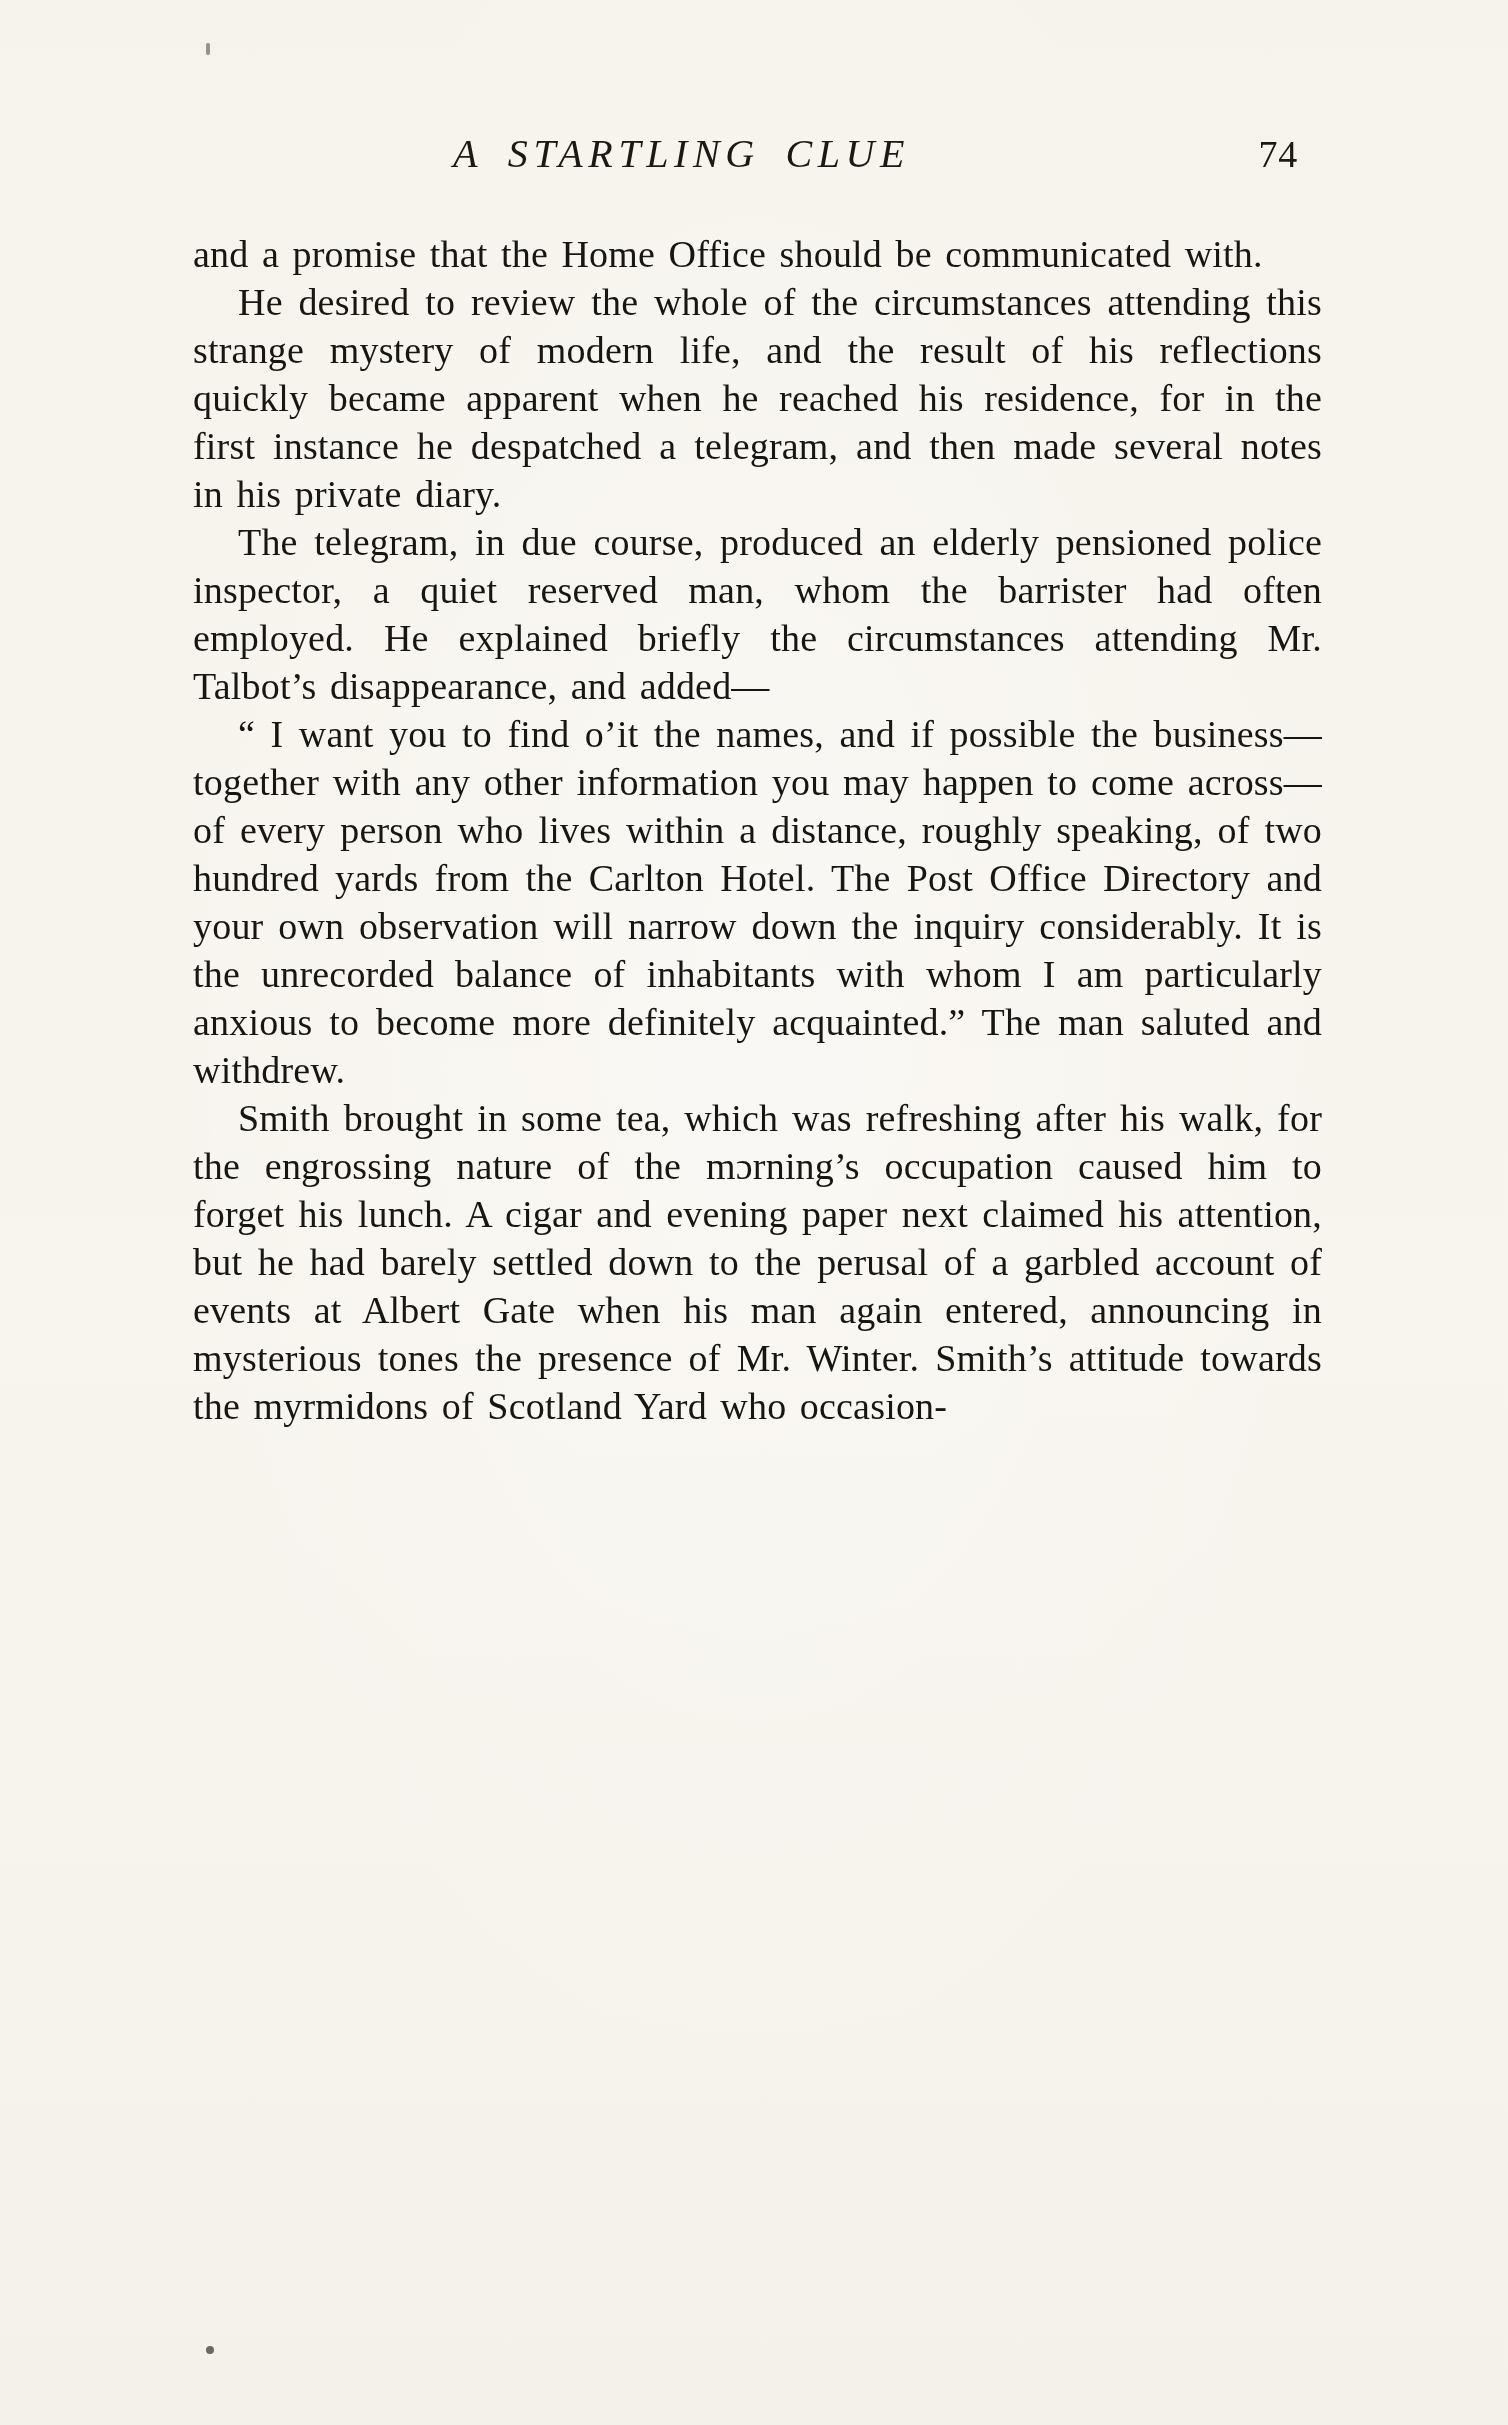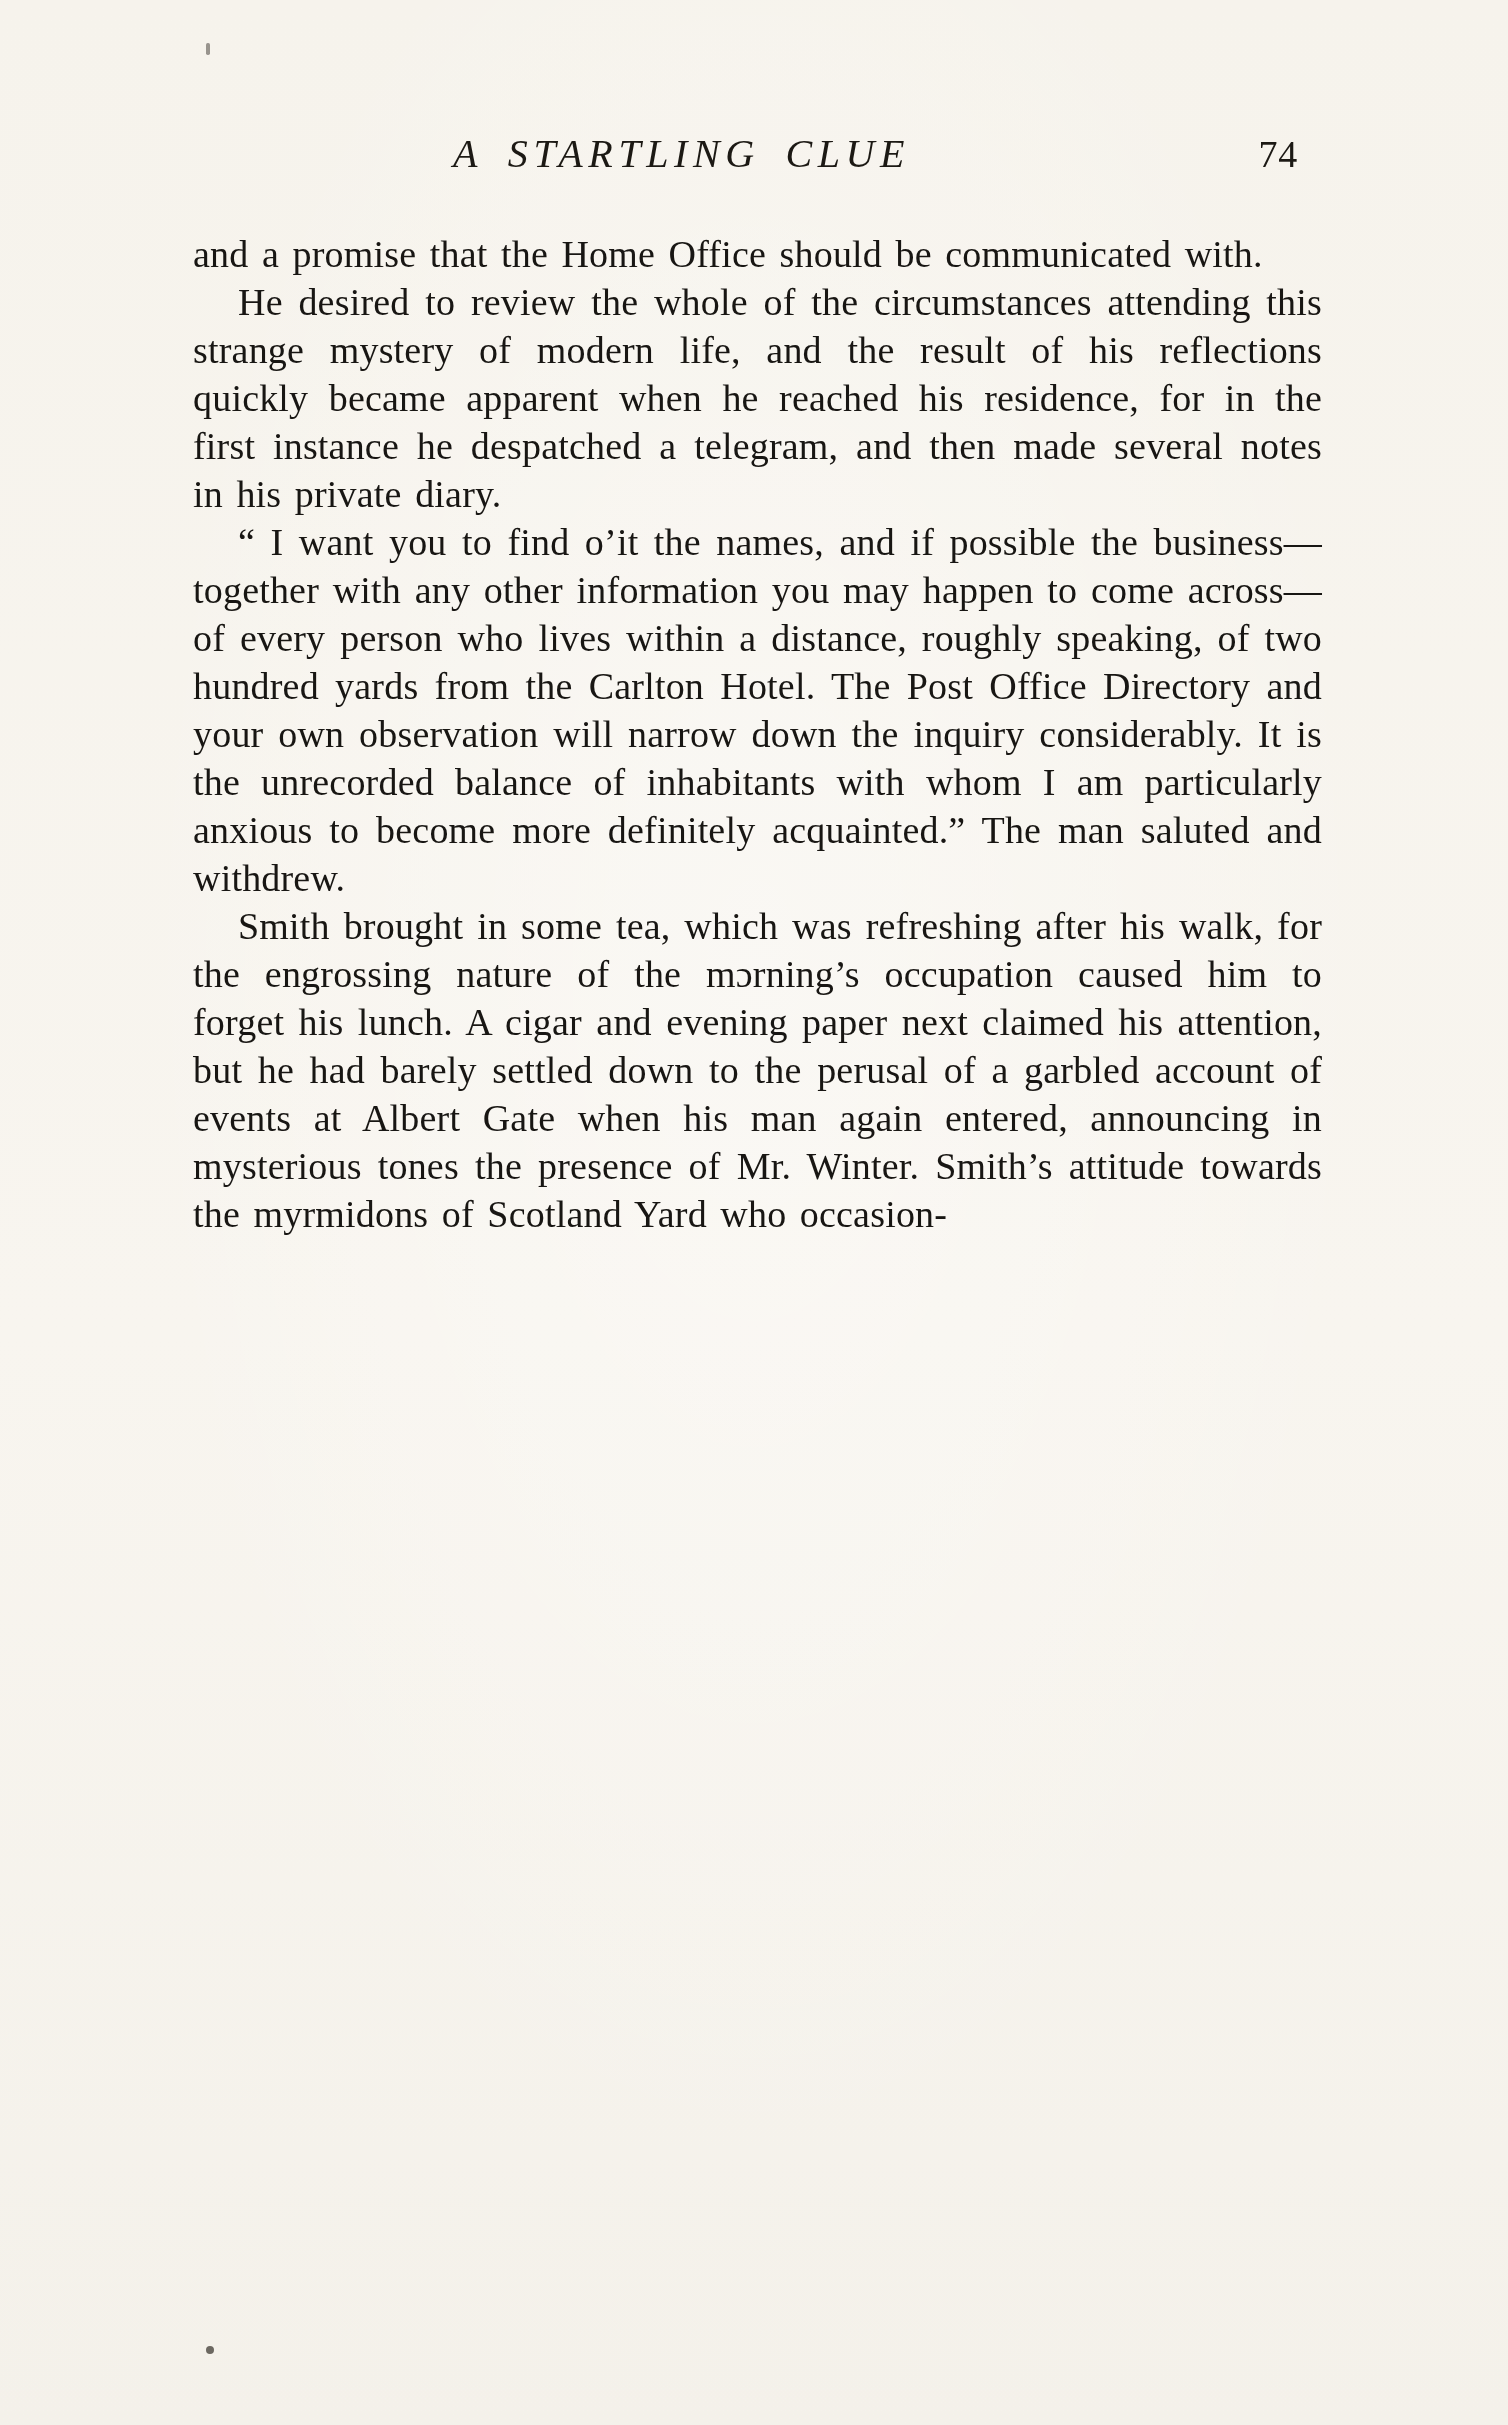--- a/index.html
+++ b/index.html
@@ -102,19 +102,20 @@
   <div class="content">
 
     <div class="page-header">
       <div class="running-title">A STARTLING CLUE</div>
       <div class="page-number">74</div>
     </div>
 
     <div class="body-text">
       <p class="noindent">and a promise that the Home Office should be communicated with.</p>
       <p class="indent">He desired to review the whole of the circumstances attending this strange mystery of modern life, and the result of his reflections quickly became apparent when he reached his residence, for in the first instance he despatched a telegram, and then made several notes in his private diary.</p>
+      <p class="indent">The telegram, in due course, produced an elderly pensioned police inspector, a quiet reserved man, whom the barrister had often employed. He explained briefly the circumstances attending Mr. Talbot’s disappearance, and added—</p>
       <p class="indent">“ I want you to find o’it the names, and if possible the business—together with any other information you may happen to come across—of every person who lives within a distance, roughly speaking, of two hundred yards from the Carlton Hotel. The Post Office Directory and your own observation will narrow down the inquiry considerably. It is the unrecorded balance of inhabitants with whom I am particularly anxious to become more definitely acquainted.” The man saluted and withdrew.</p>
       <p class="indent">Smith brought in some tea, which was refreshing after his walk, for the engrossing nature of the mɔrning’s occupation caused him to forget his lunch. A cigar and evening paper next claimed his attention, but he had barely settled down to the perusal of a garbled account of events at Albert Gate when his man again entered, announcing in mysterious tones the presence of Mr. Winter. Smith’s attitude towards the myrmidons of Scotland Yard who occasion-</p>
     </div>
 
   </div>
 </div>
 
 
 </body></html>

